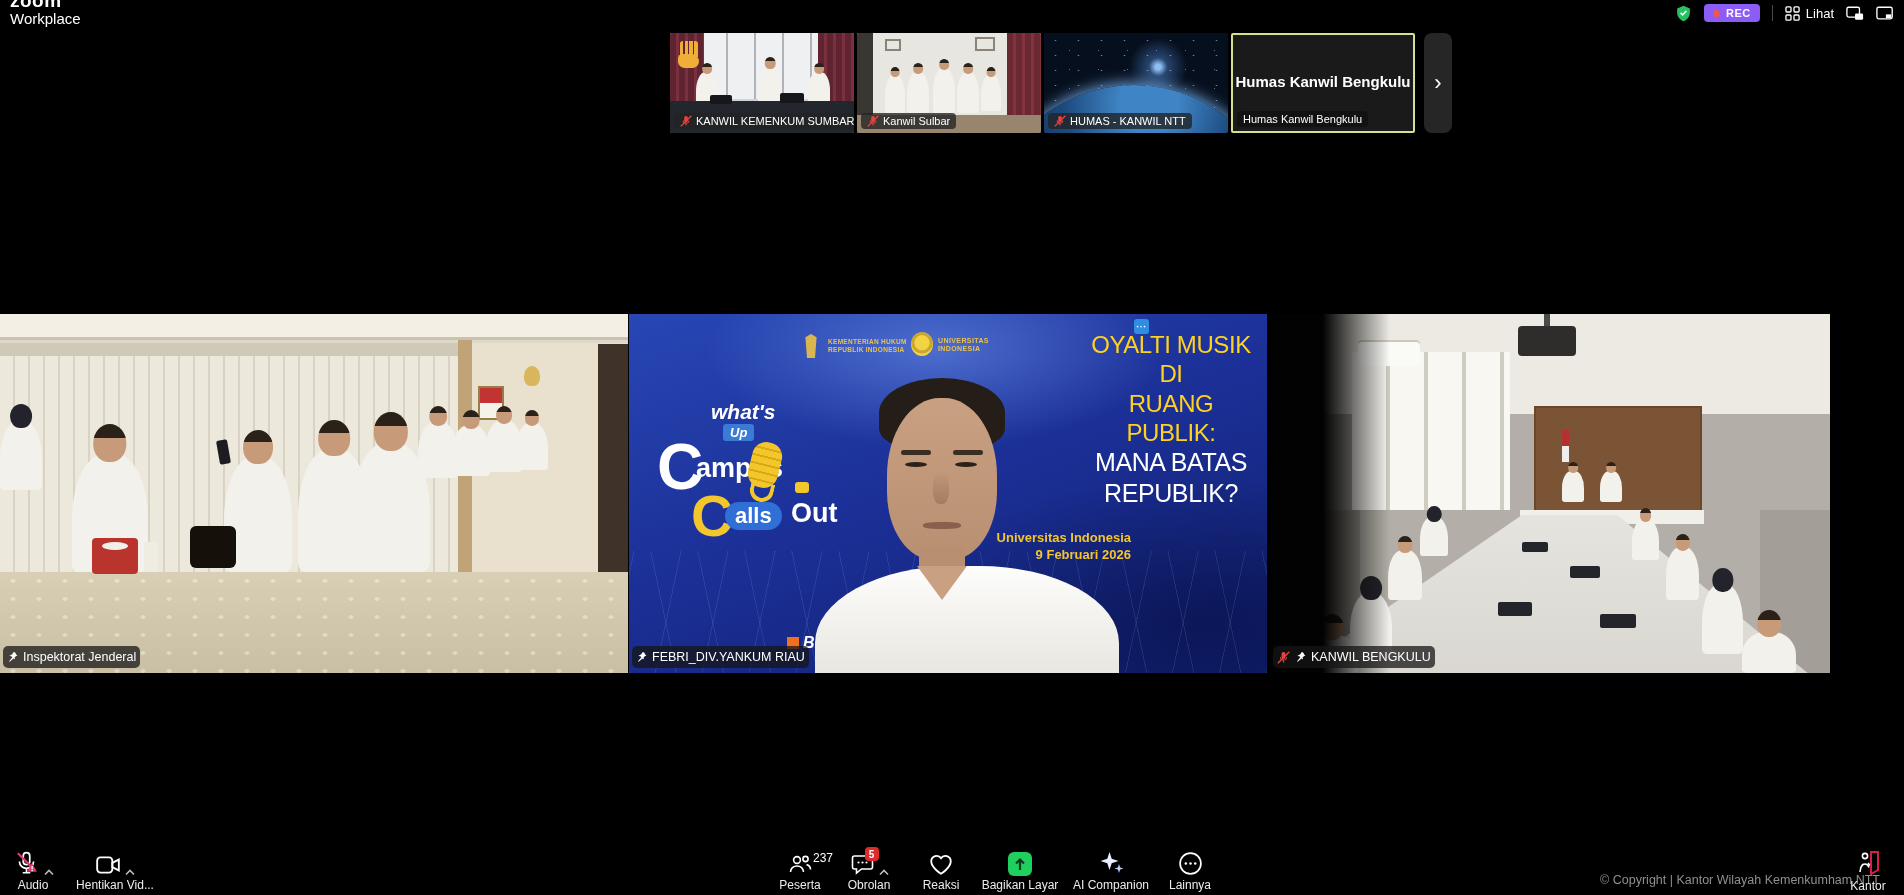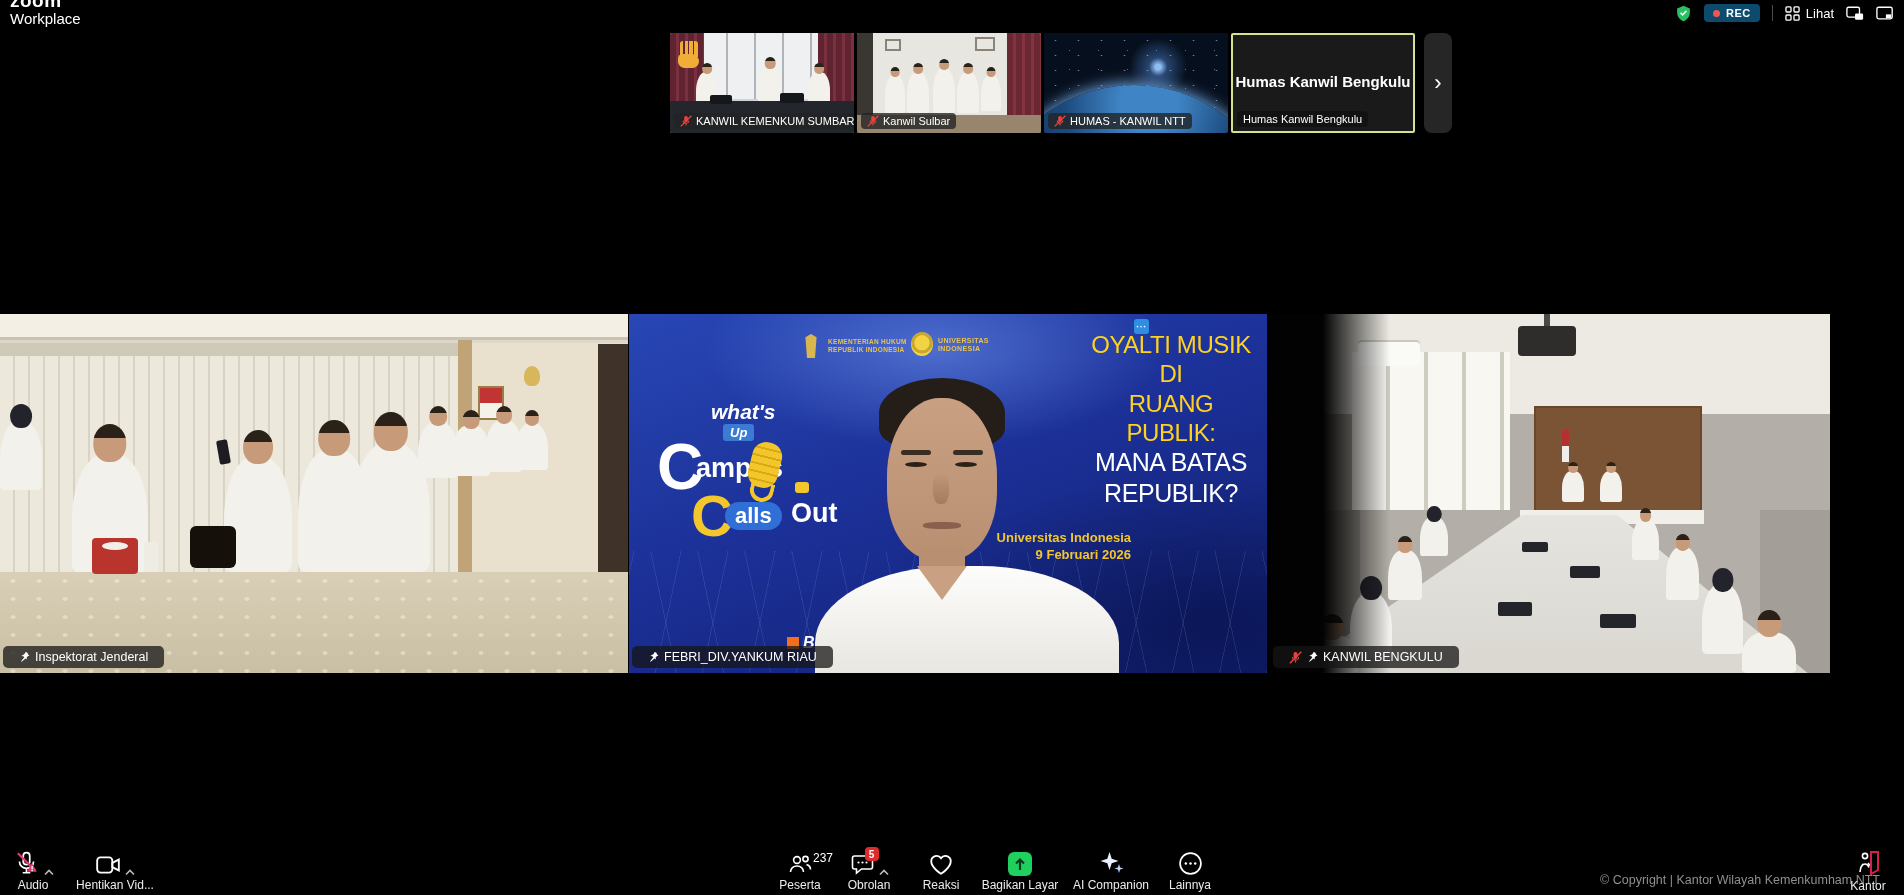--- a/index.html
+++ b/index.html
@@ -6,21 +6,21 @@
   html,body{background:#000}
   body{font-family:"Liberation Sans",sans-serif}
   .stage{position:relative;width:1904px;height:895px;background:#000;overflow:hidden}
   .abs{position:absolute}
 
   
   .logo{position:absolute;left:10px;top:-9px;color:#fff;line-height:1.05}
   .logo .l1{font-size:19px;font-weight:bold;letter-spacing:.5px}
   .logo .l2{font-size:15px;font-weight:400}
   .topright{position:absolute;right:10px;top:3px;display:flex;align-items:center;gap:12px;height:20px}
-  .recpill{display:flex;align-items:center;gap:6px;background:#0c4a6e;border-radius:4px;padding:3px 9px;color:#fff;font-size:11px;font-weight:bold;letter-spacing:.5px}
+  .recpill{display:flex;align-items:center;gap:6px;background:#8b5cf6;border-radius:4px;padding:3px 9px;color:#fff;font-size:11px;font-weight:bold;letter-spacing:.5px}
   .recdot{width:7px;height:7px;border-radius:50%;background:#f4564f}
   .vdiv{width:1px;height:16px;background:#4a4a4a}
   .lihat{display:flex;align-items:center;gap:6px;color:#fff;font-size:13px}
 
   
   .thumb{position:absolute;top:33px;height:100px;width:184px;background:#111;border-radius:2px;overflow:hidden}
   .thumb.sel{border:2px solid #d6e18d;background:#1a1a1a}
   .tlabel{position:absolute;left:4px;bottom:4px;display:flex;align-items:center;gap:4px;background:rgba(35,35,35,.78);color:#fff;font-size:11px;padding:2px 6px;border-radius:4px;white-space:nowrap;z-index:5}
   .bigname{position:absolute;left:0;right:0;top:38px;text-align:center;color:#fff;font-size:15px;font-weight:bold}
   .strip-next{position:absolute;left:1424px;top:33px;width:28px;height:100px;background:#262626;border-radius:8px;color:#fff;display:flex;align-items:center;justify-content:center;font-size:22px}
@@ -33,21 +33,21 @@
 
   
   .pr{position:absolute;width:var(--w);height:var(--h)}
   .pr::before{content:"";position:absolute;left:50%;top:0;transform:translateX(-50%);width:calc(var(--w)*.44);height:calc(var(--w)*.5);border-radius:50% 50% 46% 46%;background:#241b15;z-index:1}
   .pr::after{content:"";position:absolute;left:0;bottom:0;width:100%;height:calc(100% - var(--w)*.40);border-radius:42% 42% 10% 10%/55% 55% 8% 8%;background:#f3f1ec}
   .pr.fc::before{background:linear-gradient(180deg,#2a2118 0 36%,#c79b79 36%)}
   .pr.hj::before{background:#23232b;width:calc(var(--w)*.52);height:calc(var(--w)*.58)}
 
   
   .vtile{position:absolute;top:314px;height:359px;overflow:hidden;background:#0a0a0a}
-  .vlabel{position:absolute;left:3px;bottom:5px;display:flex;align-items:center;gap:5px;background:rgba(22,22,22,.75);color:#fff;font-size:12.5px;padding:4px 16px;border-radius:5px;white-space:nowrap;z-index:40}
+  .vlabel{position:absolute;left:3px;bottom:5px;display:flex;align-items:center;gap:5px;background:rgba(22,22,22,.75);color:#fff;font-size:12.5px;padding:4px 4px;border-radius:5px;white-space:nowrap;z-index:40}
 
   
   .roomL{position:absolute;inset:0;background:#ddd8ca}
   .rl-ceil{position:absolute;left:0;top:0;width:100%;height:26px;background:#f3efe4;border-bottom:3px solid #c9c2ae}
   .rl-blinds{position:absolute;left:0;top:29px;width:470px;height:238px;background:repeating-linear-gradient(90deg,#ece8db 0 13px,#d8d3c4 13px 15px)}
   .rl-blindtop{position:absolute;left:0;top:29px;width:470px;height:13px;background:#cfc9b8}
   .rl-wallR{position:absolute;left:470px;top:29px;width:158px;height:250px;background:#e9e1cd}
   .rl-pillar{position:absolute;left:458px;top:26px;width:14px;height:255px;background:#c0a377}
   .rl-door{position:absolute;left:598px;top:30px;width:30px;height:232px;background:#3f3228}
   .rl-flag{position:absolute;left:478px;top:72px;width:26px;height:34px;border:2px solid #9a7b4a;background:linear-gradient(180deg,#c23333 0 50%,#f5f2ea 50%)}

